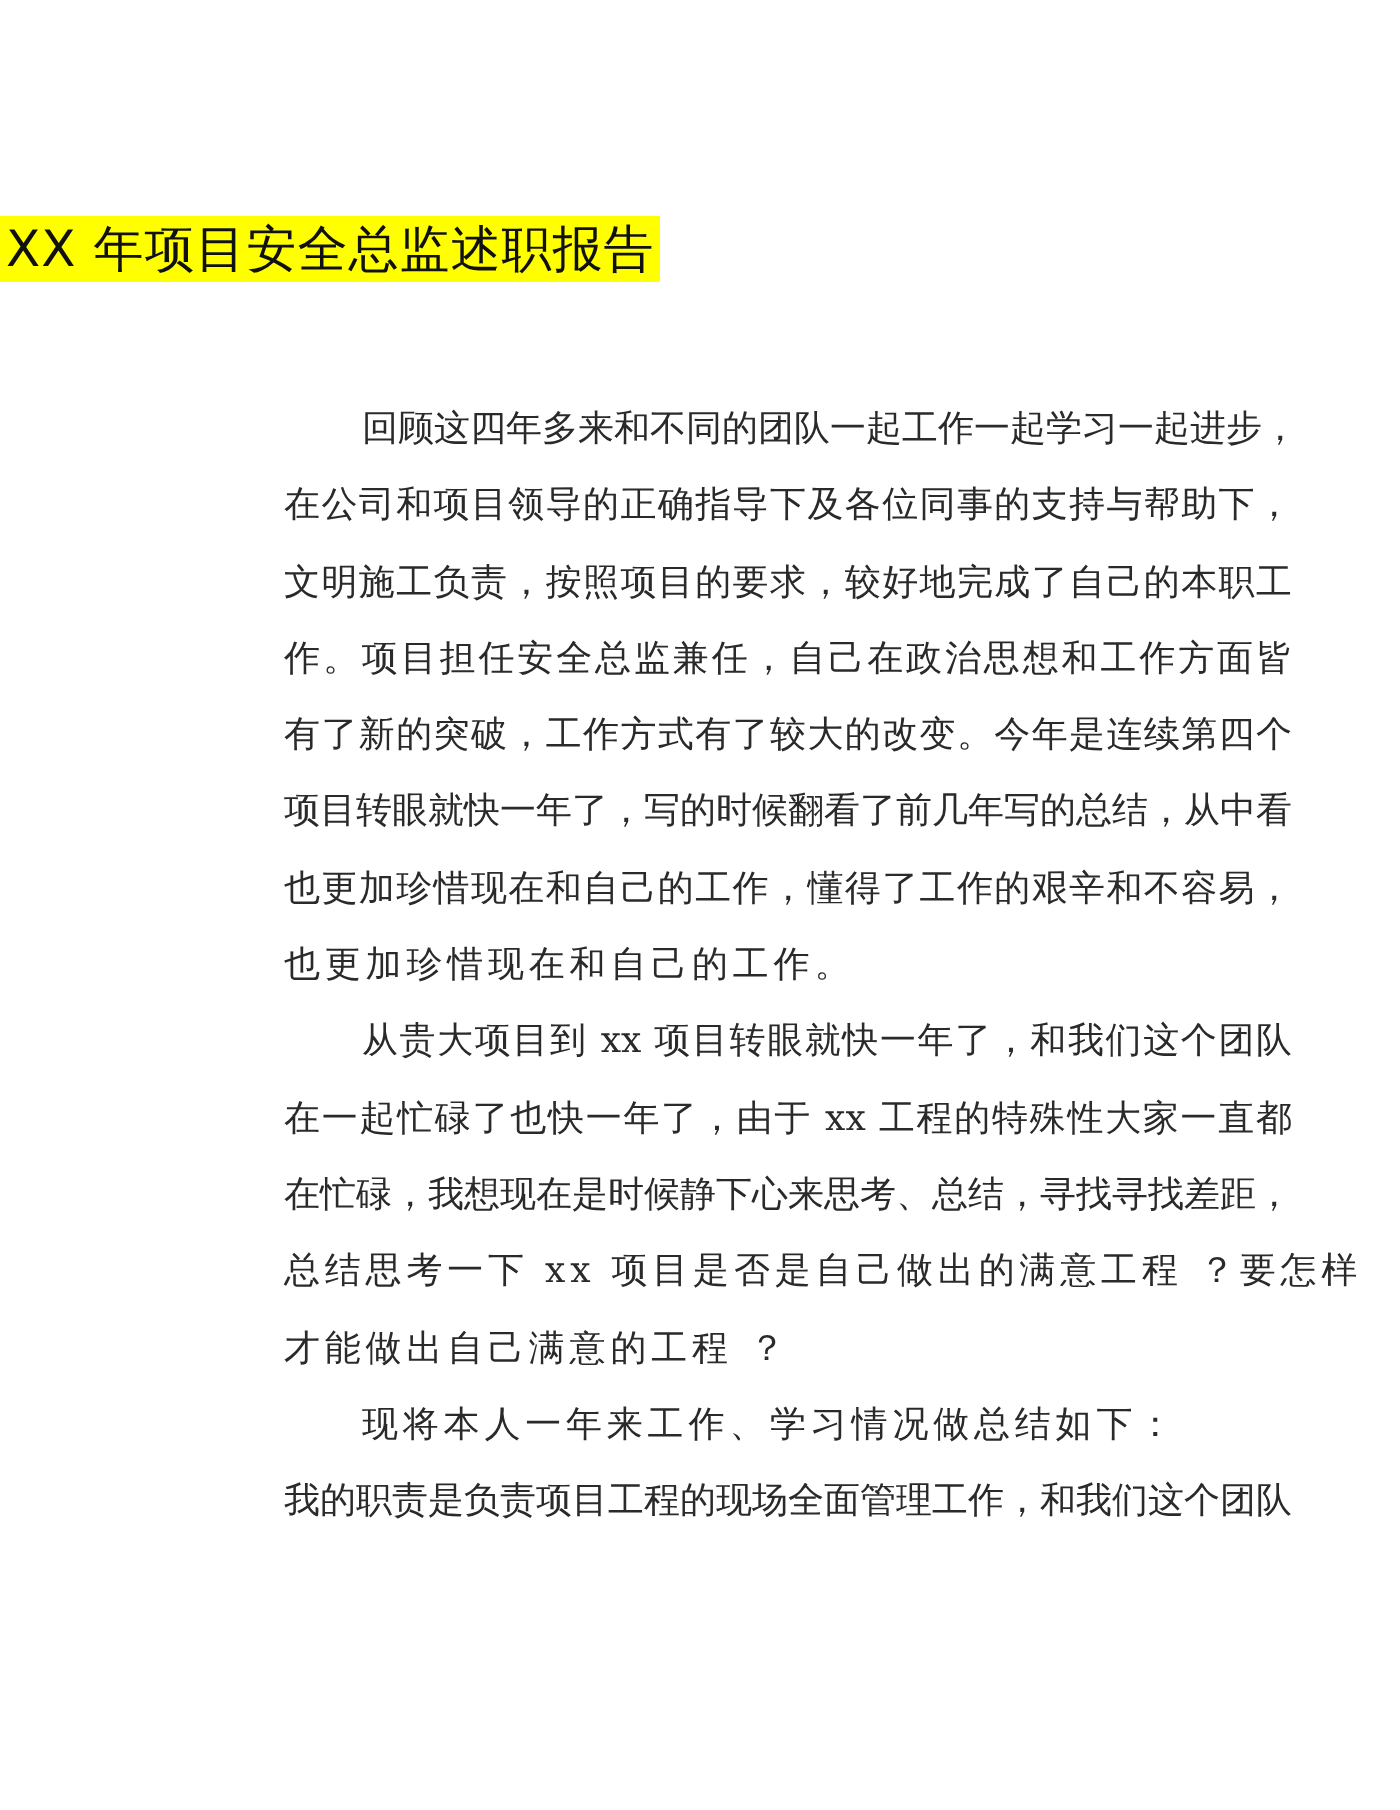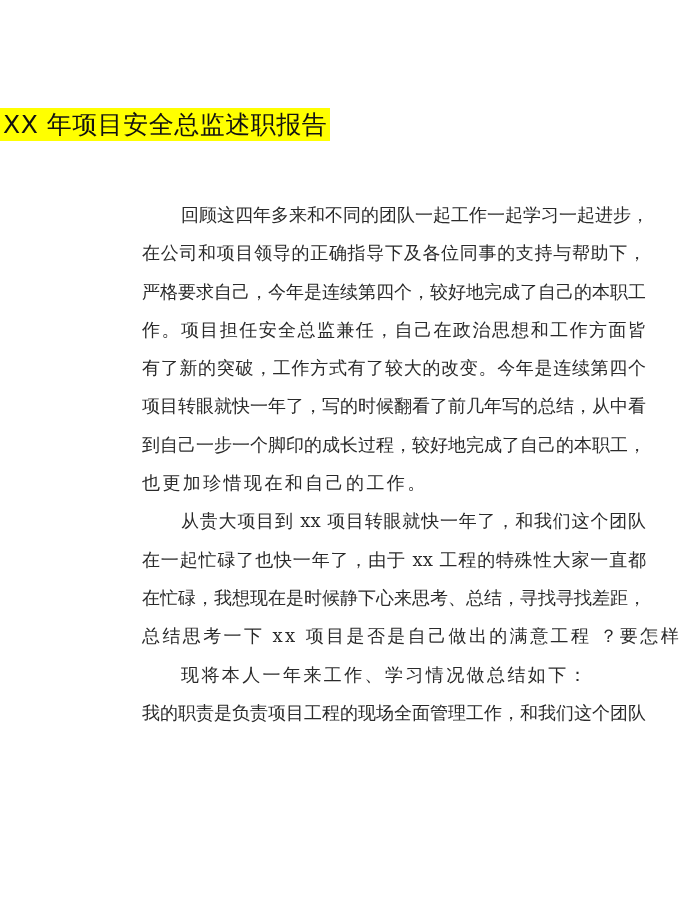--- a/index.html
+++ b/index.html
@@ -74,33 +74,34 @@
 
   <div class="title-wrap">
     <span class="title">XX 年项目安全总监述职报告</span>
   </div>
 
   <div class="body-text">
 
     <div>
       <span class="line indent">回顾这四年多来和不同的团队一起工作一起学习一起进步，</span>
       <span class="line">在公司和项目领导的正确指导下及各位同事的支持与帮助下，</span>
-      <span class="line">严格要求自己，今年是连续第四个，较好地完成了自己的本职工</span>
+      <span class="line">文明施工负责，按照项目的要求，较好地完成了自己的本职工</span>
       <span class="line">作。项目担任安全总监兼任，自己在政治思想和工作方面皆</span>
       <span class="line">有了新的突破，工作方式有了较大的改变。今年是连续第四个</span>
       <span class="line">项目转眼就快一年了，写的时候翻看了前几年写的总结，从中看</span>
-      <span class="line">到自己一步一个脚印的成长过程，较好地完成了自己的本职工，</span>
+      <span class="line">也更加珍惜现在和自己的工作，懂得了工作的艰辛和不容易，</span>
       <span class="line last">也更加珍惜现在和自己的工作。</span>
     </div>
 
     <div>
       <span class="line indent">从贵大项目到 xx 项目转眼就快一年了，和我们这个团队</span>
       <span class="line">在一起忙碌了也快一年了，由于 xx 工程的特殊性大家一直都</span>
       <span class="line">在忙碌，我想现在是时候静下心来思考、总结，寻找寻找差距，</span>
       <span class="line last">总结思考一下 xx 项目是否是自己做出的满意工程 ？要怎样</span>
+      <span class="line last">才能做出自己满意的工程 ？</span>
     </div>
 
     <div>
       <span class="line indent last">现将本人一年来工作、学习情况做总结如下：</span>
     </div>
 
     <div>
       <span class="line">我的职责是负责项目工程的现场全面管理工作，和我们这个团队</span>
     </div>
 

